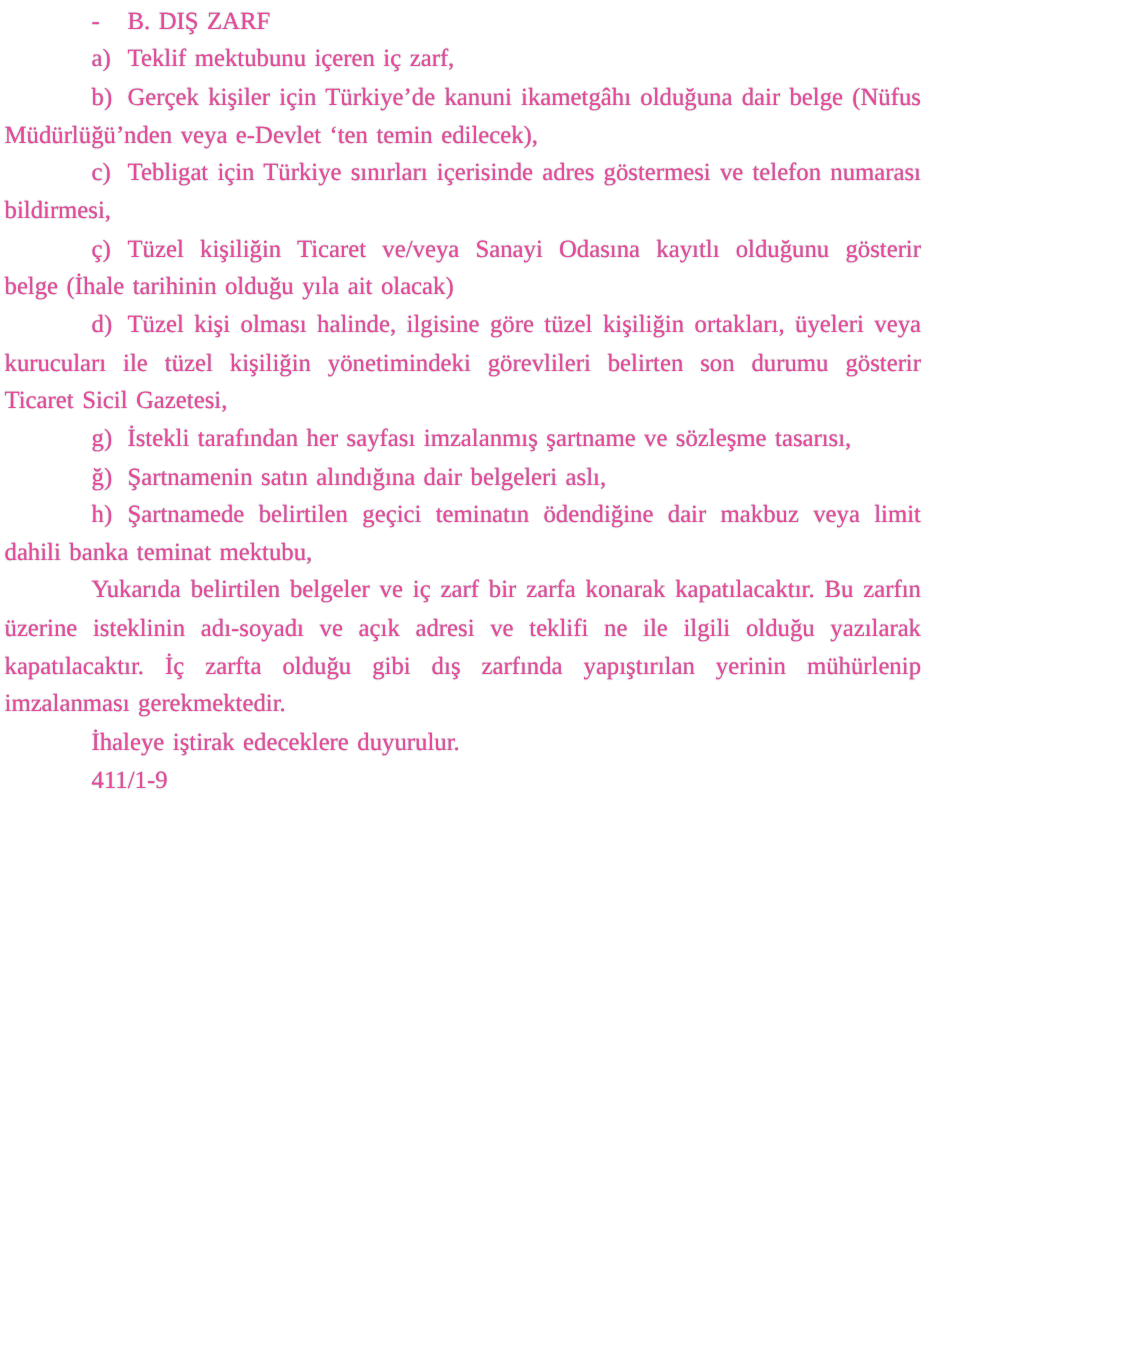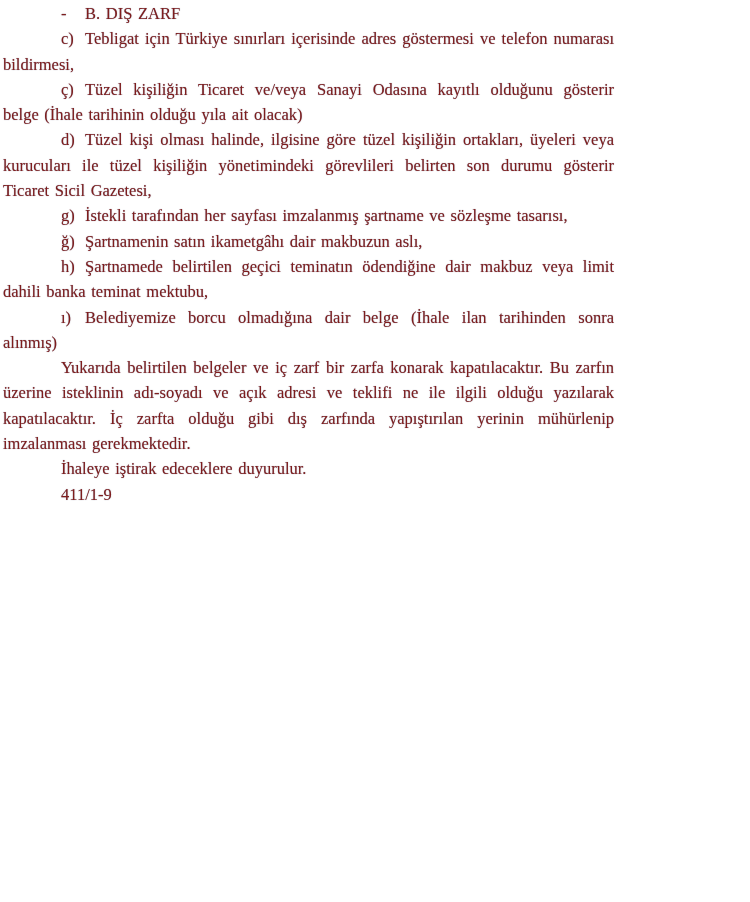--- a/index.html
+++ b/index.html
@@ -11,21 +11,21 @@
   .page {
     position: relative;
     width: 618px;
     height: 902px;
     box-sizing: border-box;
     background: #ffffff;
     overflow: hidden;
     font-family: "Liberation Serif", "DejaVu Serif", serif;
     font-size: 16.5px;
     line-height: 25.3px;
-    color: #7f1d1d;
+    color: #ec4899;
     padding: 1px 4px 0 3px;
     text-shadow: 0 0 1px rgba(38, 43, 79, 0.55);
   }
   .doc p {
     margin: 0;
     text-align: justify;
     text-indent: 58px;
     word-spacing: 1.5px;
   }
   .doc p.heading {
@@ -45,37 +45,38 @@
 </style>
 </head>
 <body>
 
 <div class="page">
   <div class="doc">
     <div id="doc-items">
   <p class="heading"><span class="marker">-</span><span class="item-text">B. DIŞ ZARF</span></p>
 
 
+  <p class="list-item"><span class="marker">a)</span><span class="item-text">Teklif mektubunu içeren iç zarf,</span></p>
 
+  <p class="list-item"><span class="marker">b)</span><span class="item-text">Gerçek kişiler için Türkiye’de kanuni ikametgâhı olduğuna dair belge (Nüfus Müdürlüğü’nden veya e-Devlet ‘ten temin edilecek),</span></p>
 
   <p class="list-item"><span class="marker">c)</span><span class="item-text">Tebligat için Türkiye sınırları içerisinde adres göstermesi ve telefon numarası bildirmesi,</span></p>
 
   <p class="list-item"><span class="marker">ç)</span><span class="item-text">Tüzel kişiliğin Ticaret ve/veya Sanayi Odasına kayıtlı olduğunu gösterir belge (İhale tarihinin olduğu yıla ait olacak)</span></p>
 
   <p class="list-item"><span class="marker">d)</span><span class="item-text">Tüzel kişi olması halinde, ilgisine göre tüzel kişiliğin ortakları, üyeleri veya kurucuları ile tüzel kişiliğin yönetimindeki görevlileri belirten son durumu gösterir Ticaret Sicil Gazetesi,</span></p>
 
 
 
   <p class="list-item"><span class="marker">g)</span><span class="item-text">İstekli tarafından her sayfası imzalanmış şartname ve sözleşme tasarısı,</span></p>
 
-  <p class="list-item"><span class="marker">ğ)</span><span class="item-text">Şartnamenin satın ikametgâhı dair makbuzun aslı,</span></p>
+  <p class="list-item"><span class="marker">ğ)</span><span class="item-text">Şartnamenin satın alındığına dair belgeleri aslı,</span></p>
 
   <p class="list-item"><span class="marker">h)</span><span class="item-text">Şartnamede belirtilen geçici teminatın ödendiğine dair makbuz veya limit dahili banka teminat mektubu,</span></p>
 
-  <p class="list-item"><span class="marker">ı)</span><span class="item-text">Belediyemize borcu olmadığına dair belge (İhale ilan tarihinden sonra alınmış)</span></p>
 
 
   <p class="paragraph"><span class="item-text">Yukarıda belirtilen belgeler ve iç zarf bir zarfa konarak kapatılacaktır. Bu zarfın üzerine isteklinin adı-soyadı ve açık adresi ve teklifi ne ile ilgili olduğu yazılarak kapatılacaktır. İç zarfta olduğu gibi dış zarfında yapıştırılan yerinin mühürlenip imzalanması gerekmektedir.</span></p>
 
   <p class="paragraph"><span class="item-text">İhaleye iştirak edeceklere duyurulur.</span></p>
 </div>
     <p class="doc-number">411/1-9</p>
   </div>
 </div>
 

